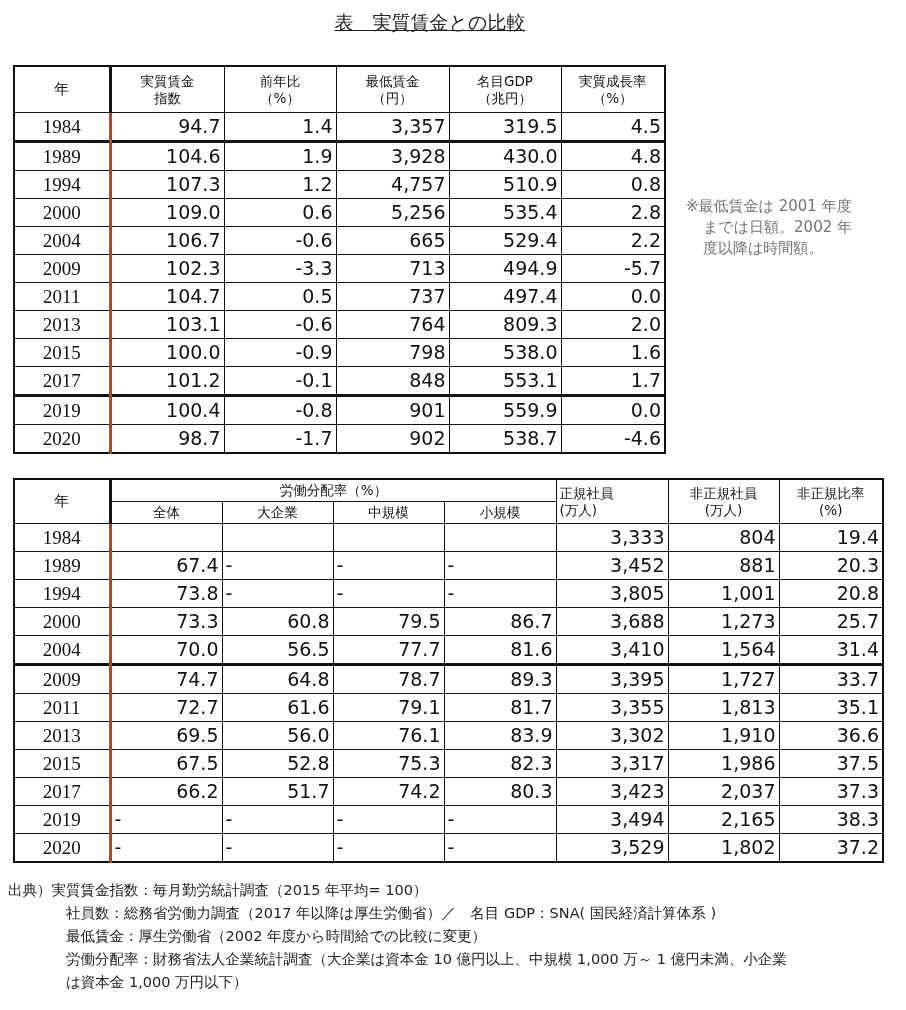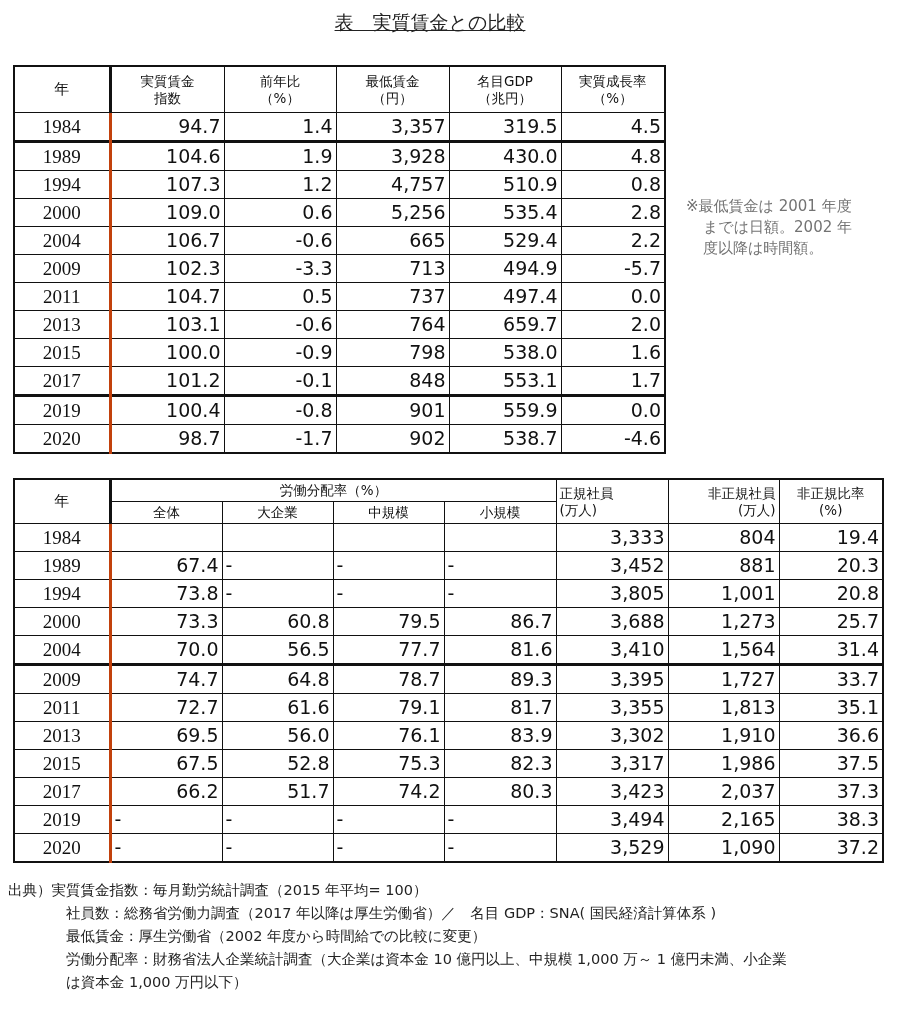--- a/index.html
+++ b/index.html
@@ -104,21 +104,21 @@
         <td>0.5</td>
         <td>737</td>
         <td>497.4</td>
         <td>0.0</td>
       </tr>
       <tr>
         <td class="year">2013</td>
         <td>103.1</td>
         <td>-0.6</td>
         <td>764</td>
-        <td>659.7</td>
+        <td>809.3</td>
         <td>2.0</td>
       </tr>
       <tr>
         <td class="year">2015</td>
         <td>100.0</td>
         <td>-0.9</td>
         <td>798</td>
         <td>538.0</td>
         <td>1.6</td>
       </tr>
@@ -164,21 +164,21 @@
       <col style="width:112px">
       <col style="width:112px">
       <col style="width:111px">
       <col style="width:104px">
   </colgroup>
   <thead>
     <tr>
       <th class="year" rowspan="2">年</th>
       <th colspan="4">労働分配率（%）</th>
       <th rowspan="2" style="text-align:left"><span>正規社員</span><br><span>(万人)</span></th>
-      <th rowspan="2" style="text-align:right"><span>非正規社員</span><br><span>(万人)</span></th>
+      <th rowspan="2" style="text-align:center"><span>非正規社員</span><br><span>(万人)</span></th>
       <th rowspan="2"><span>非正規比率</span><br><span>(%)</span></th>
     </tr>
     <tr>
       <th>全体</th>
       <th>大企業</th>
       <th>中規模</th>
       <th>小規模</th>
     </tr>
   </thead>
   <tbody id="t2-body">
@@ -292,21 +292,21 @@
         <td>2,165</td>
         <td>38.3</td>
       </tr>
       <tr>
         <td class="year">2020</td>
         <td class="dash">-</td>
         <td class="dash">-</td>
         <td class="dash">-</td>
         <td class="dash">-</td>
         <td>3,529</td>
-        <td>1,090</td>
+        <td>1,802</td>
         <td>37.2</td>
       </tr>
     </tbody>
 </table>
 
 <div class="sources">
   <div class="line">出典）実質賃金指数：毎月勤労統計調査（2015 年平均= 100）</div>
   <div class="line indent" style="padding-left:58px">社員数：総務省労働力調査（2017 年以降は厚生労働省）／　名目 GDP：SNA( 国民経済計算体系 )</div>
   <div class="line indent" style="padding-left:58px">最低賃金：厚生労働省（2002 年度から時間給での比較に変更）</div>
   <div class="line indent" style="padding-left:58px">労働分配率：財務省法人企業統計調査（大企業は資本金 10 億円以上、中規模 1,000 万～ 1 億円未満、小企業</div>

